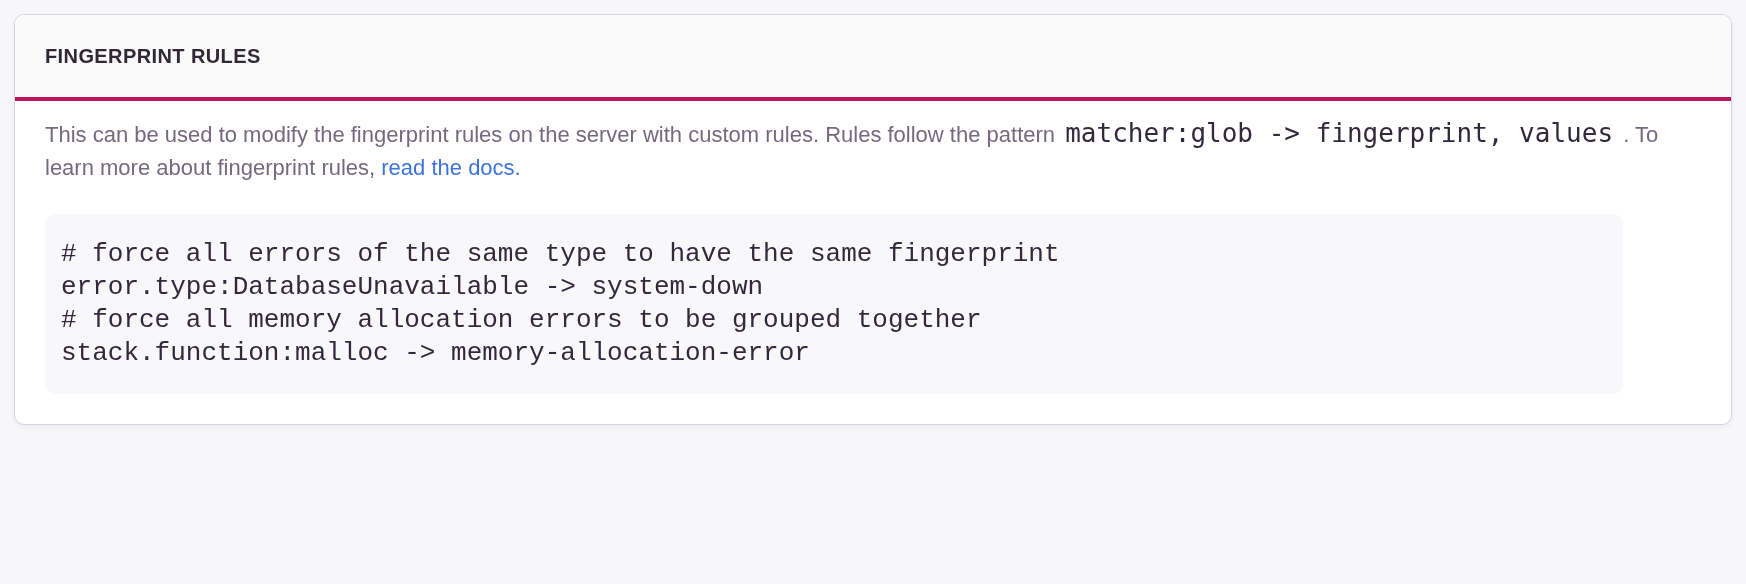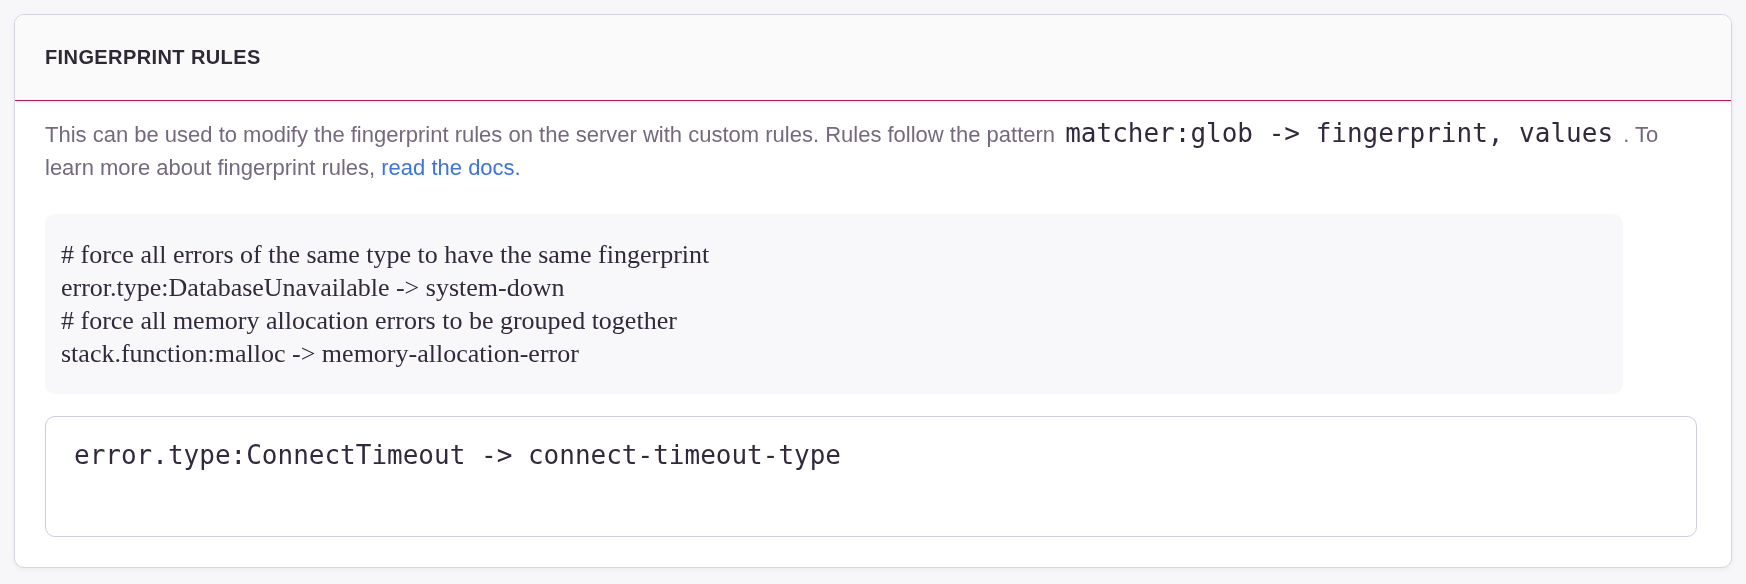--- a/index.html
+++ b/index.html
@@ -19,21 +19,21 @@
     background: #ffffff;
     border: 1px solid #d7d3e0;
     border-radius: 10px;
     box-shadow: 0 2px 5px rgba(46, 34, 66, 0.05);
     overflow: hidden;
   }
   .panel-header {
     height: 86px;
     box-sizing: border-box;
     background: #fafafb;
-    border-bottom: 1px solid #be185d;
+    border-bottom: 4px solid #be185d;
     display: flex;
     align-items: center;
     padding: 0 30px;
   }
   .panel-title {
     font-size: 20px;
     font-weight: 700;
     letter-spacing: 0.4px;
     color: #2f2936;
   }
@@ -57,21 +57,21 @@
   .docs-link {
     color: #3c74db;
     text-decoration: none;
     cursor: pointer;
   }
   .example-code {
     margin: 30px 74px 0 0;
     background: #f8f7f9;
     border-radius: 10px;
     padding: 24px 16px;
-    font-family: Liberation Serif, serif;
+    font-family: Liberation Mono, monospace;
     font-size: 26px;
     line-height: 33px;
     color: #322a3c;
     white-space: pre;
     overflow: hidden;
   }
   .rules-textarea {
     display: block;
     margin-top: 22px;
     width: 100%;
@@ -96,15 +96,14 @@
 <section class="panel">
   <header class="panel-header">
     <span class="panel-title">FINGERPRINT RULES</span>
   </header>
   <div class="panel-body">
     <p class="description"><span>This can be used to modify the fingerprint rules on the server with custom rules. Rules follow the pattern </span><code class="inline-code">matcher:glob -&gt; fingerprint, values</code><span> . To learn more about fingerprint rules, </span><a href="#" class="docs-link">read the docs.</a></p>
     <pre class="example-code"># force all errors of the same type to have the same fingerprint
 error.type:DatabaseUnavailable -&gt; system-down
 # force all memory allocation errors to be grouped together
 stack.function:malloc -&gt; memory-allocation-error</pre>
-    <textarea class="rules-textarea" spellcheck="false" placeholder="" style="">error.type:ConnectTimeout -&gt; connect-timeout-type</textarea>
   </div>
 </section>
 
 </body></html>

